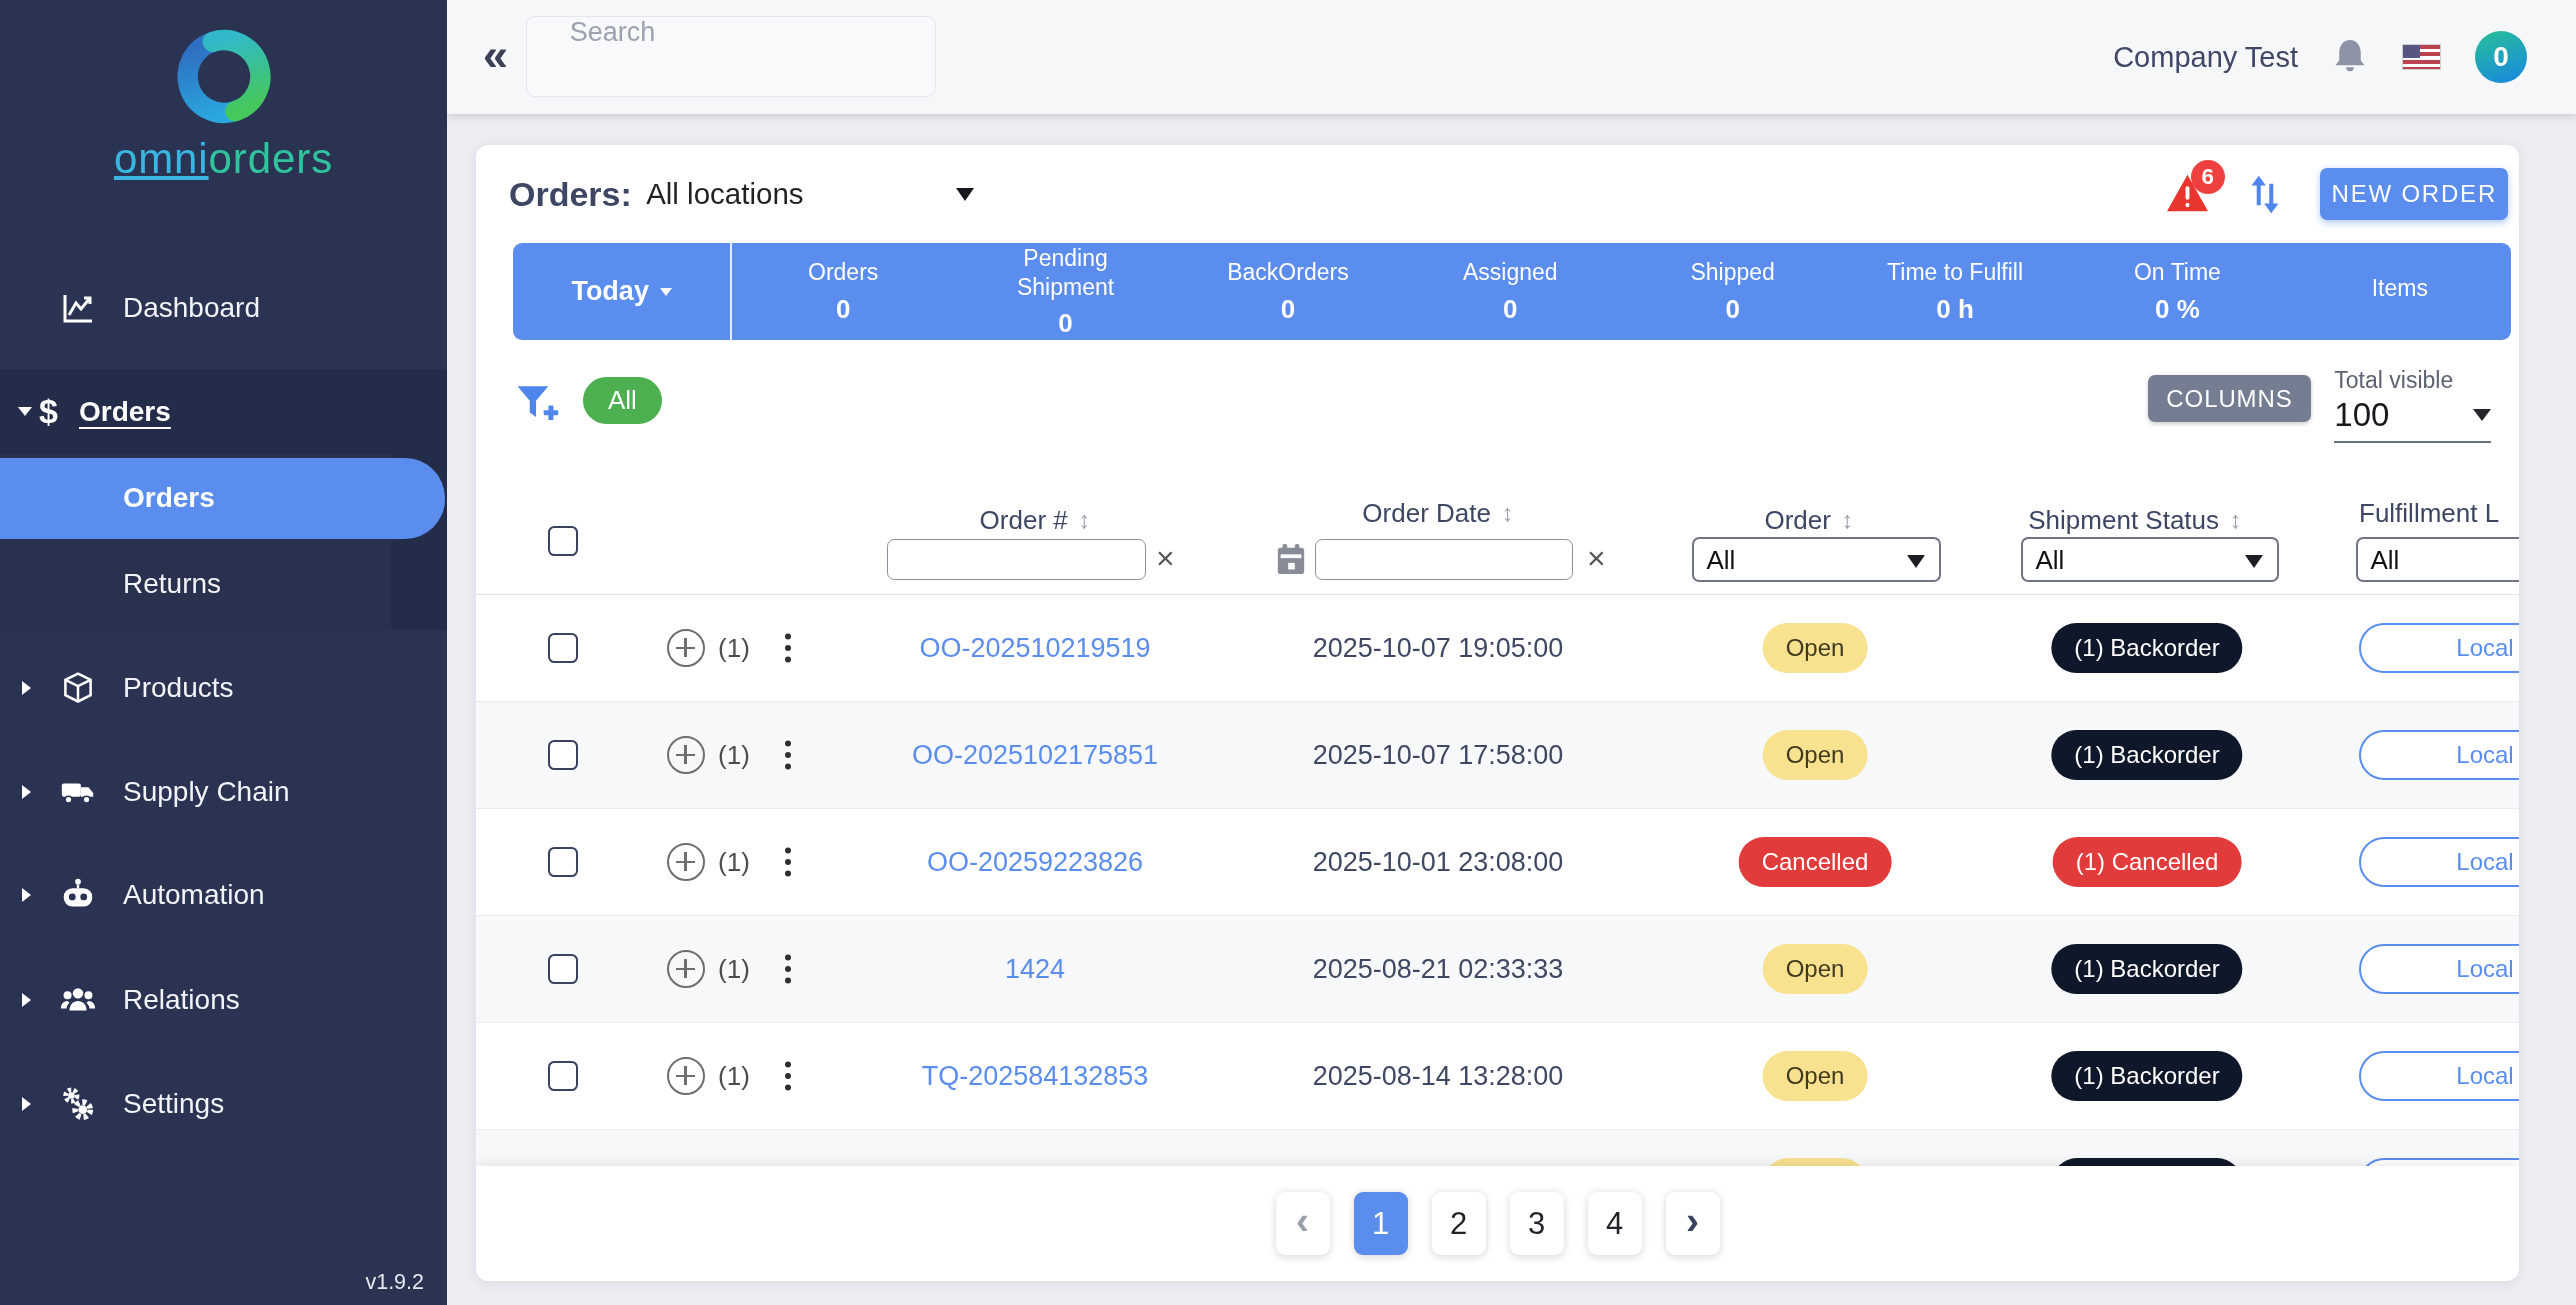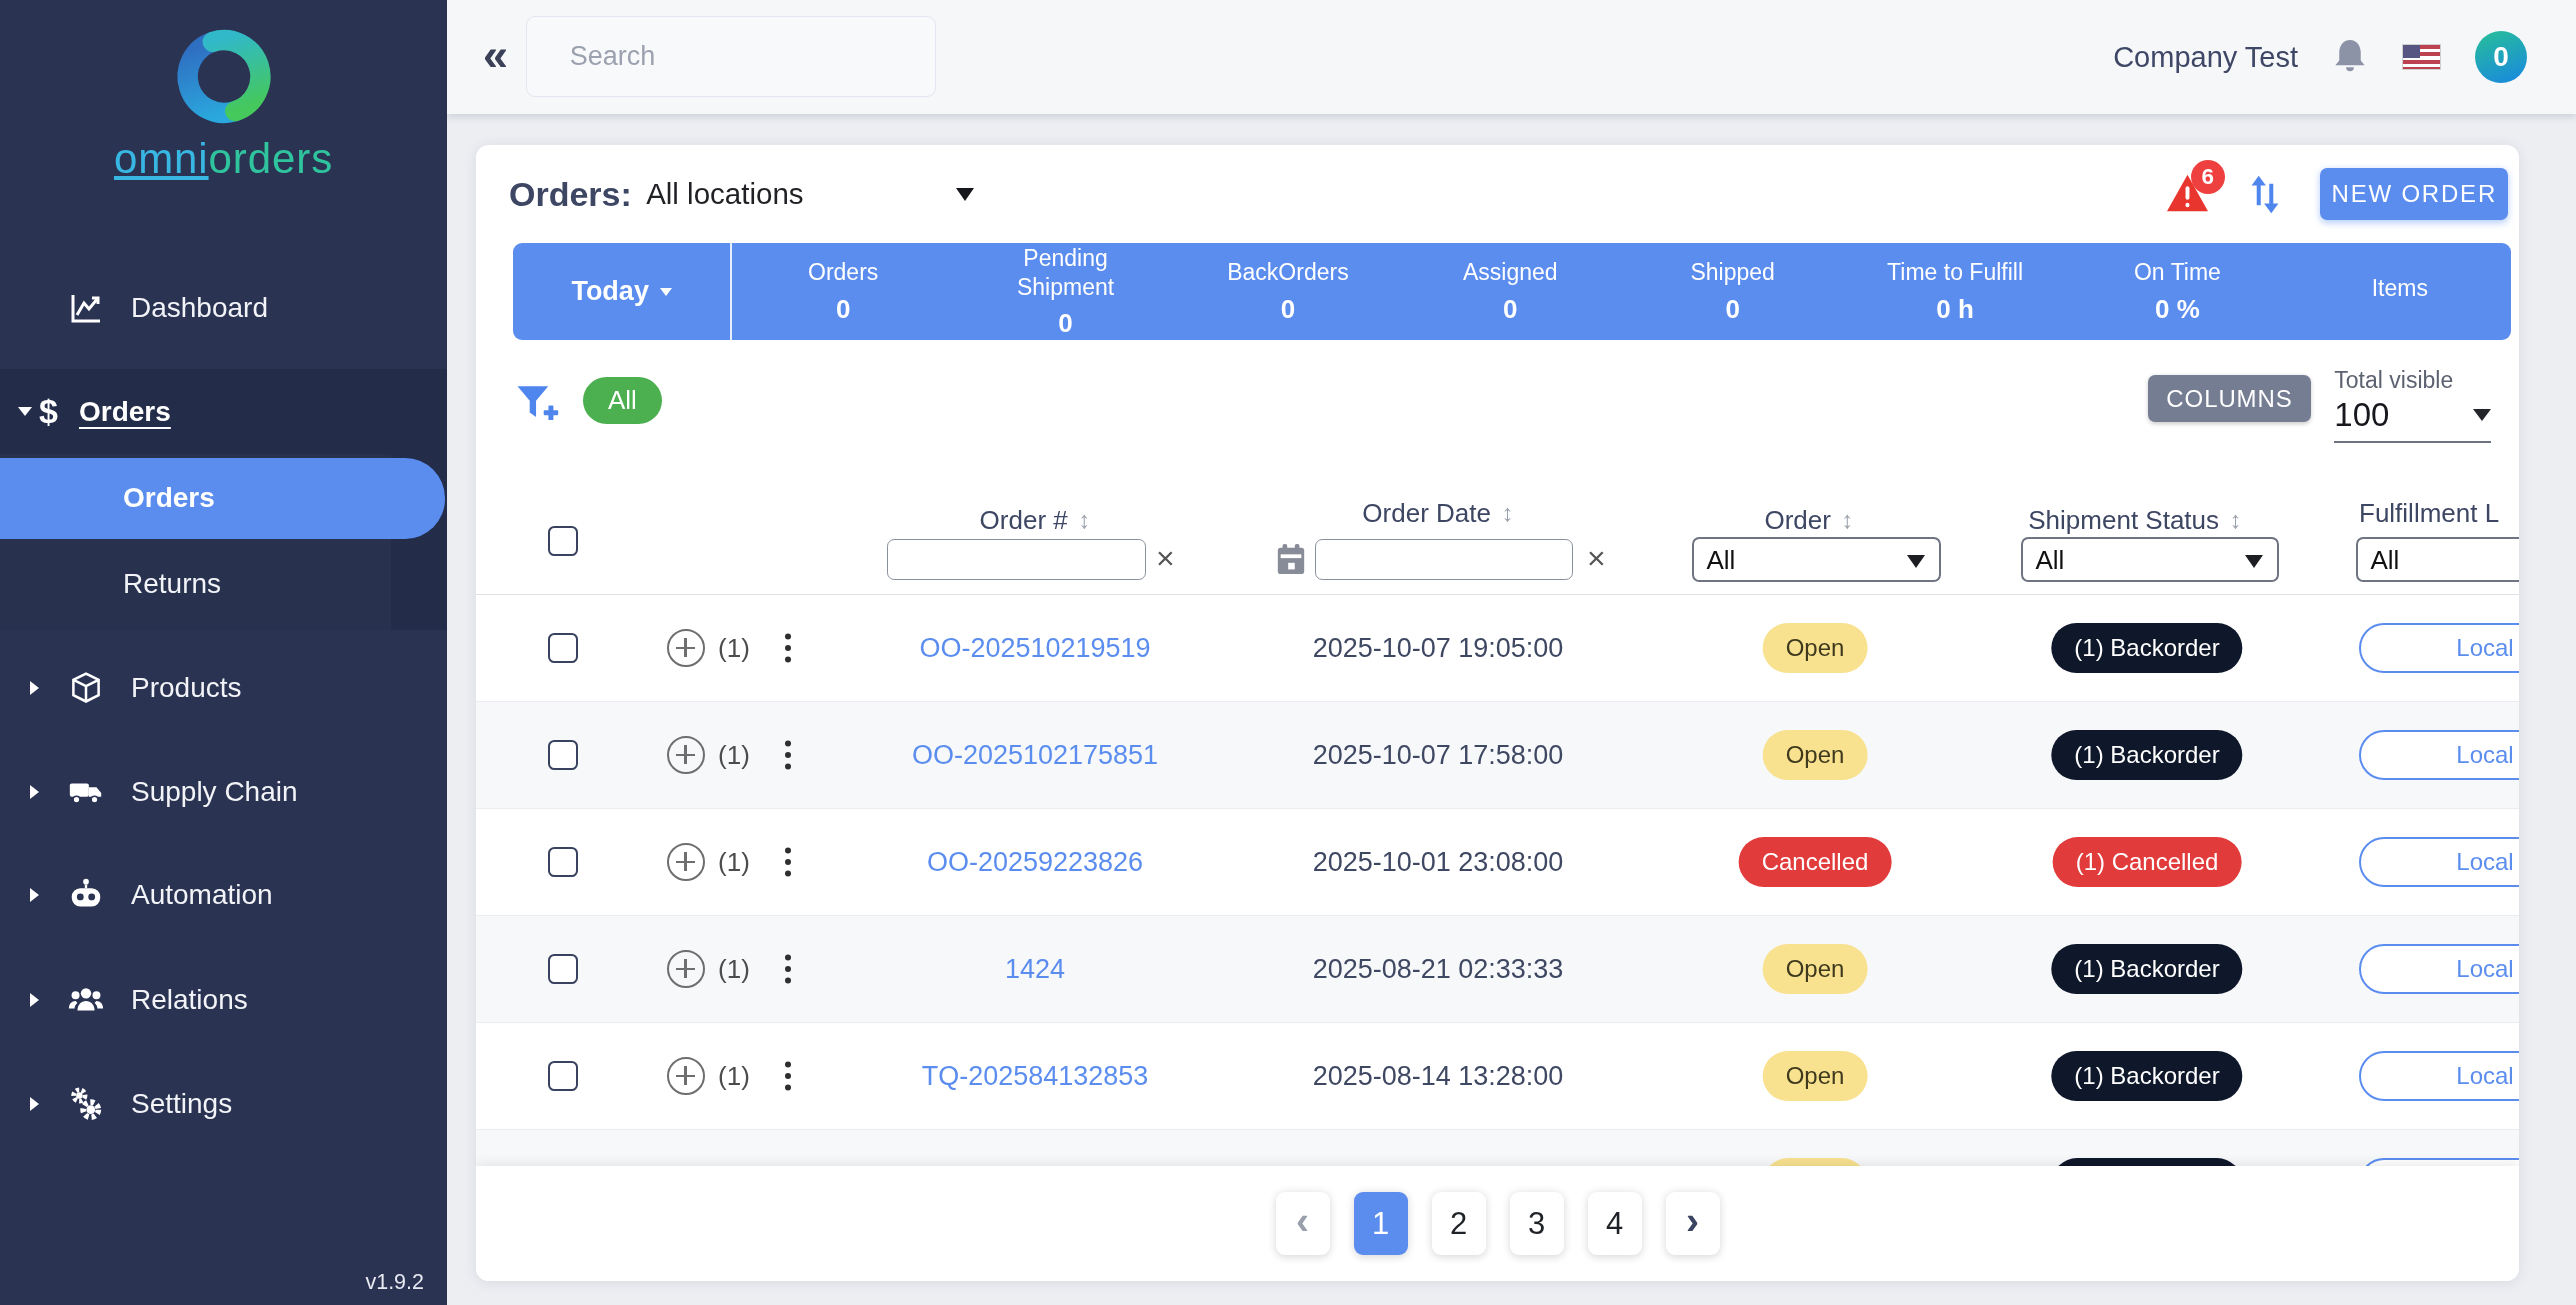--- a/index.html
+++ b/index.html
@@ -9,21 +9,21 @@
   
   .sidebar { position:absolute; left:0; top:0; width:447px; height:1306px;
     background:#2a3352; z-index:30; }
   .logo-wrap { position:absolute; top:23px; left:0; width:447px; text-align:center; }
   .logo-icon { display:block; margin:0 auto; }
   .logo-text { margin-top:5.4px; font-size:42px; letter-spacing:0.9px; font-weight:500; }
   .logo-text .p1 { color:#38b7e2;text-decoration:underline; }
   .logo-text .p2 { color:#2fc49e; }
 
   .nav-item { position:absolute; left:0; width:447px; height:81px; display:flex;
-    align-items:center; color:#f2f4f8; font-size:28px; cursor:pointer;margin-left:8px; }
+    align-items:center; color:#f2f4f8; font-size:28px; cursor:pointer; }
   .nav-item .ico { position:absolute; left:59px; width:38px; height:38px; display:flex;
     align-items:center; justify-content:center; }
   .nav-item .lbl { position:absolute; left:123px; }
   .caret-r { position:absolute; left:21.5px; width:0; height:0;
     border-left:9.8px solid #fff; border-top:7.2px solid transparent; border-bottom:7.2px solid transparent; }
   .caret-d { position:absolute; left:18px; width:0; height:0;
     border-top:9.8px solid #fff; border-left:7.2px solid transparent; border-right:7.2px solid transparent; }
 
   .orders-group { position:absolute; left:0; top:369px; width:447px; height:261px;
     background:#232d4a; }
@@ -37,21 +37,21 @@
   .sub-item.active .lbl { font-weight:bold; color:#fff; }
 
   .version { position:absolute; right:23px; bottom:10.7px; color:#e8eaf2; font-size:21.5px; }
 
   
   .topbar { position:absolute; left:447px; top:0; width:2129px; height:114px;
     background:#f6f7f9; z-index:20; box-shadow:0 2.7px 7.2px rgba(60,70,100,.18); }
   .collapse { position:absolute; left:36px; top:50%; transform:translateY(-54%);
     font-size:45px; color:#3a4158; font-weight:bold; cursor:pointer; }
   .searchbox { position:absolute; left:79px; top:16px; width:410px; height:81px;
-    background:#f8f9fb; border:1.8px solid #e3e6ef; border-radius:9px; display:flex; align-items:center; }
+    background:#f8f9fb; border:1.8px solid #e3e6ef; border-radius:9px; display:flex; align-items:flex-start; }
   .searchbox svg { margin-left:23px; }
   .searchbox input { flex:1; margin-left:19.7px; margin-right:12.5px; border:none; outline:none;
     background:transparent; font-size:27px; color:#333; font-family:"Liberation Sans",sans-serif; }
   .searchbox input::placeholder { color:#9ba1ae; }
   .topbar-right { position:absolute; right:49px; top:0; height:114px; display:flex; align-items:center; gap:34px; }
   .company { font-size:29px; font-weight:500; color:#3f4766; }
   .flag { width:39px; height:26px; border:0.9px solid #c9c9c9; position:relative; opacity:.85;
     background:repeating-linear-gradient(to bottom,#b22234 0 3.8px,#ffffff 3.8px 7.5px); }
   .flag::before { content:""; position:absolute; left:0; top:0; width:17px; height:13.4px; background:#3c3b6e; }
   .avatar { width:52px; height:52px; border-radius:50%; display:flex; align-items:center; justify-content:center;

